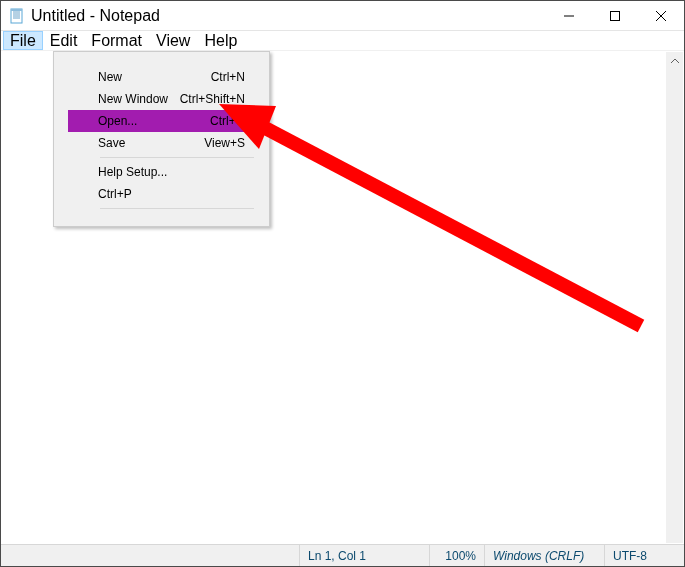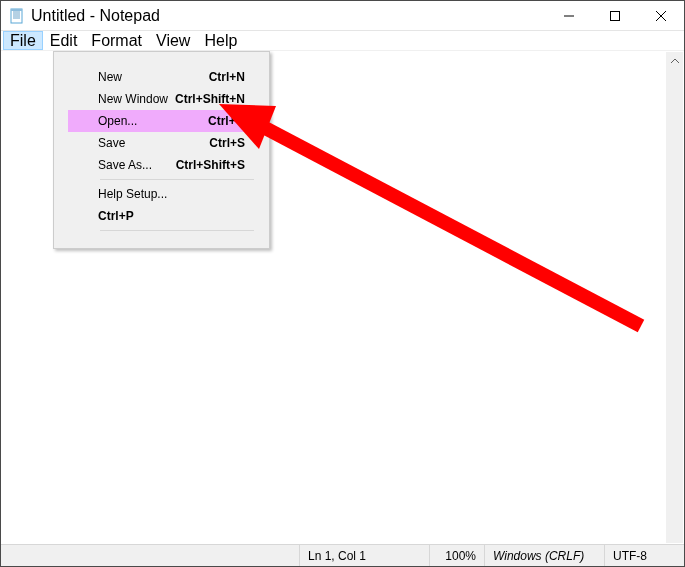--- a/index.html
+++ b/index.html
@@ -11,26 +11,26 @@
 .win-btn { width: 46px; display: flex; align-items: center; justify-content: center; }
 .win-btn svg { display: block; }
 .menubar { height: 20px; background: #fff; display: flex; align-items: stretch; border-bottom: 1px solid #f0f0f0; padding-left: 2px; }
 .menu-item { padding: 0 7px; display: flex; align-items: center; font-size: 16px; color: #000; }
 .menu-item.active { background: #cce8ff; border: 1px solid #99d1ff; padding: 0 6px; }
 .editor-area { position: absolute; top: 51px; left: 1px; right: 1px; bottom: 23px; background: #fff; }
 .scrollbar-v { position: absolute; top: 51px; right: 1px; width: 17px; bottom: 23px; background: #f0f0f0; }
 .scroll-arrow-up { position: absolute; top: 0; right: 0; width: 17px; height: 17px; display: flex; align-items: center; justify-content: center; }
 .dropdown { position: absolute; top: 50px; left: 14px; width: 217px; background: #f0f0f0; border: 1px solid #cccccc; box-shadow: 2px 2px 3px rgba(0,0,0,0.25); padding: 14px; margin-left: 38px; }
 .dd-item { height: 22px; display: flex; align-items: center; padding-left: 30px; padding-right: 10px; font-size: 12px; color: #000; }
-.dd-item.highlight { background: #f0abfc; }
+.dd-item.highlight { background: #a21caf; }
 .dd-label { flex: 1; }
-.dd-shortcut { color: #000; font-weight: bold; }
+.dd-shortcut { color: #000; }
 .dd-sep { height: 1px; background: #d7d7d7; margin: 3px 1px 3px 32px; }
 .statusbar { position: absolute; bottom: 0; left: 0; right: 0; height: 22px; background: #f0f0f0; border-top: 1px solid #d7d7d7; display: flex; align-items: stretch; font-size: 12px; }
-.status-cell { border-left: 1px solid #d7d7d7; display: flex; align-items: center; padding: 0 8px; color: #000000; }
+.status-cell { border-left: 1px solid #d7d7d7; display: flex; align-items: center; padding: 0 8px; color: #0c4a6e; }
 .status-spacer { flex: 1; }
 .arrow-annotation { position: absolute; pointer-events: none; }
 </style>
 </head>
 <body>
 
 <div class="titlebar">
   <span class="app-icon">
     <svg width="16" height="16" viewBox="0 0 16 16">
       <rect x="2" y="1" width="11" height="14" fill="#fff" stroke="#5aa7d6" stroke-width="1"></rect>
@@ -88,25 +88,21 @@
   <div class="dd-item">
     <span class="dd-label">New Window</span>
     <span class="dd-shortcut">Ctrl+Shift+N</span>
   </div>
   <div class="dd-item highlight">
     <span class="dd-label">Open...</span>
     <span class="dd-shortcut">Ctrl+O</span>
   </div>
   <div class="dd-item">
     <span class="dd-label">Save</span>
-    <span class="dd-shortcut">Ctrl+S</span>
-  </div>
-  <div class="dd-item">
-    <span class="dd-label">Save As...</span>
-    <span class="dd-shortcut">Ctrl+Shift+S</span>
+    <span class="dd-shortcut">View+S</span>
   </div>
   <div class="dd-sep"></div>
   <div class="dd-item">
     <span class="dd-label">Help Setup...</span>
     <span class="dd-shortcut"></span>
   </div>
   <div class="dd-item">
     <span class="dd-shortcut">Ctrl+P</span>
   </div>
   <div class="dd-sep"></div>

